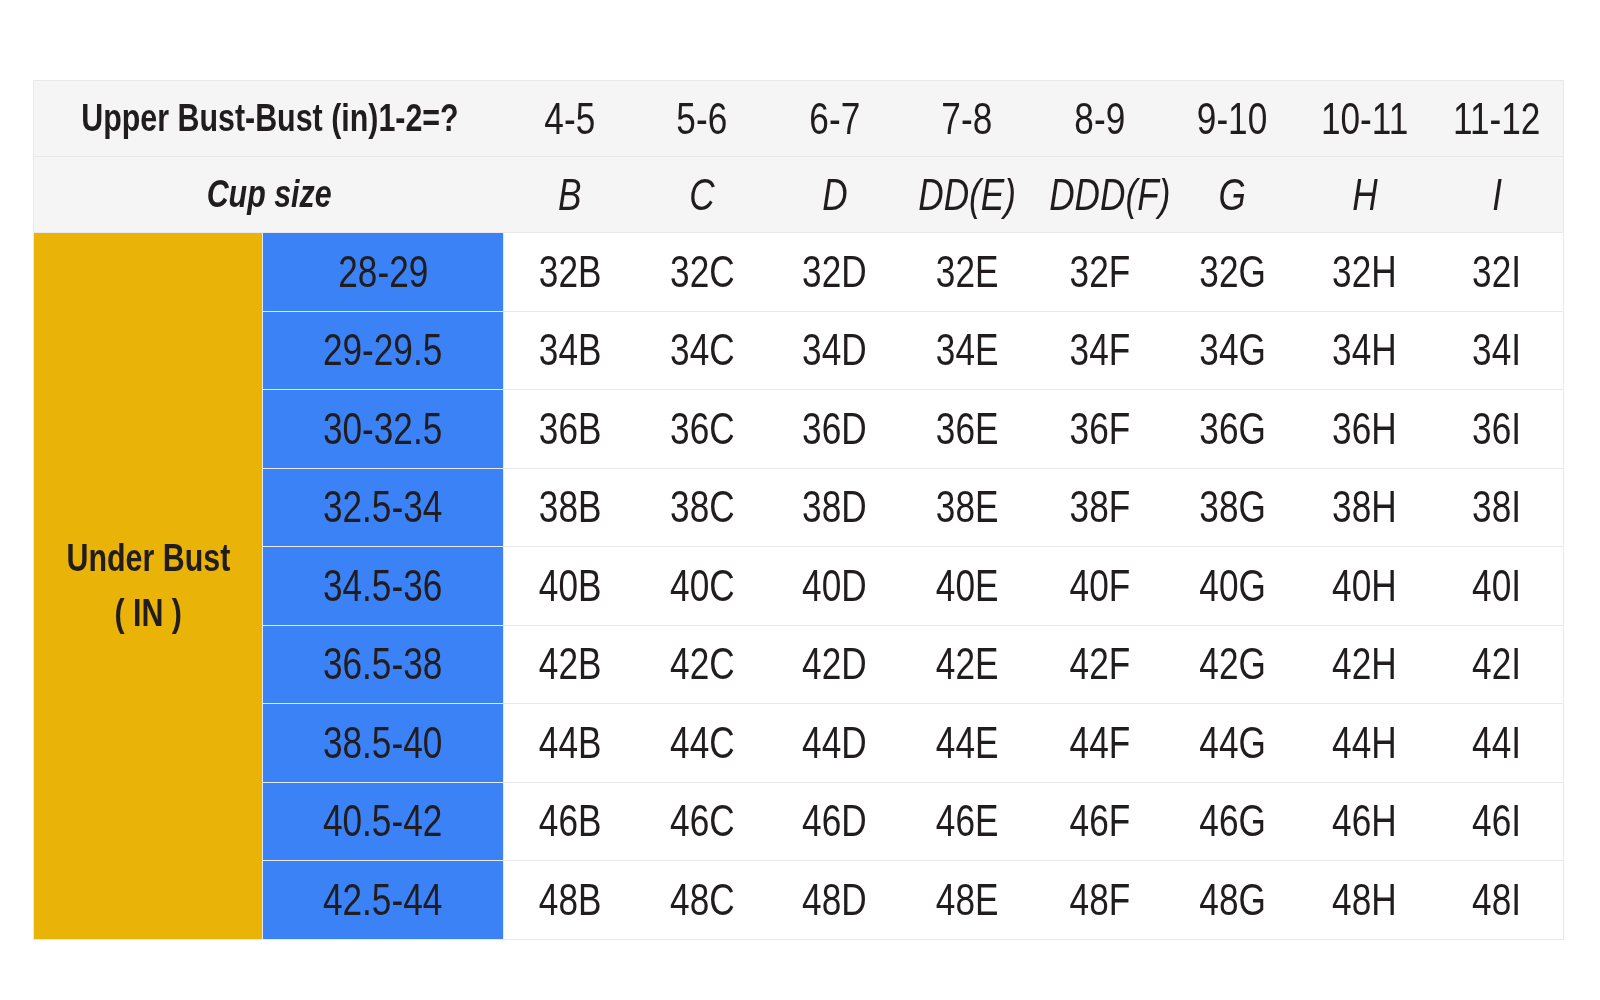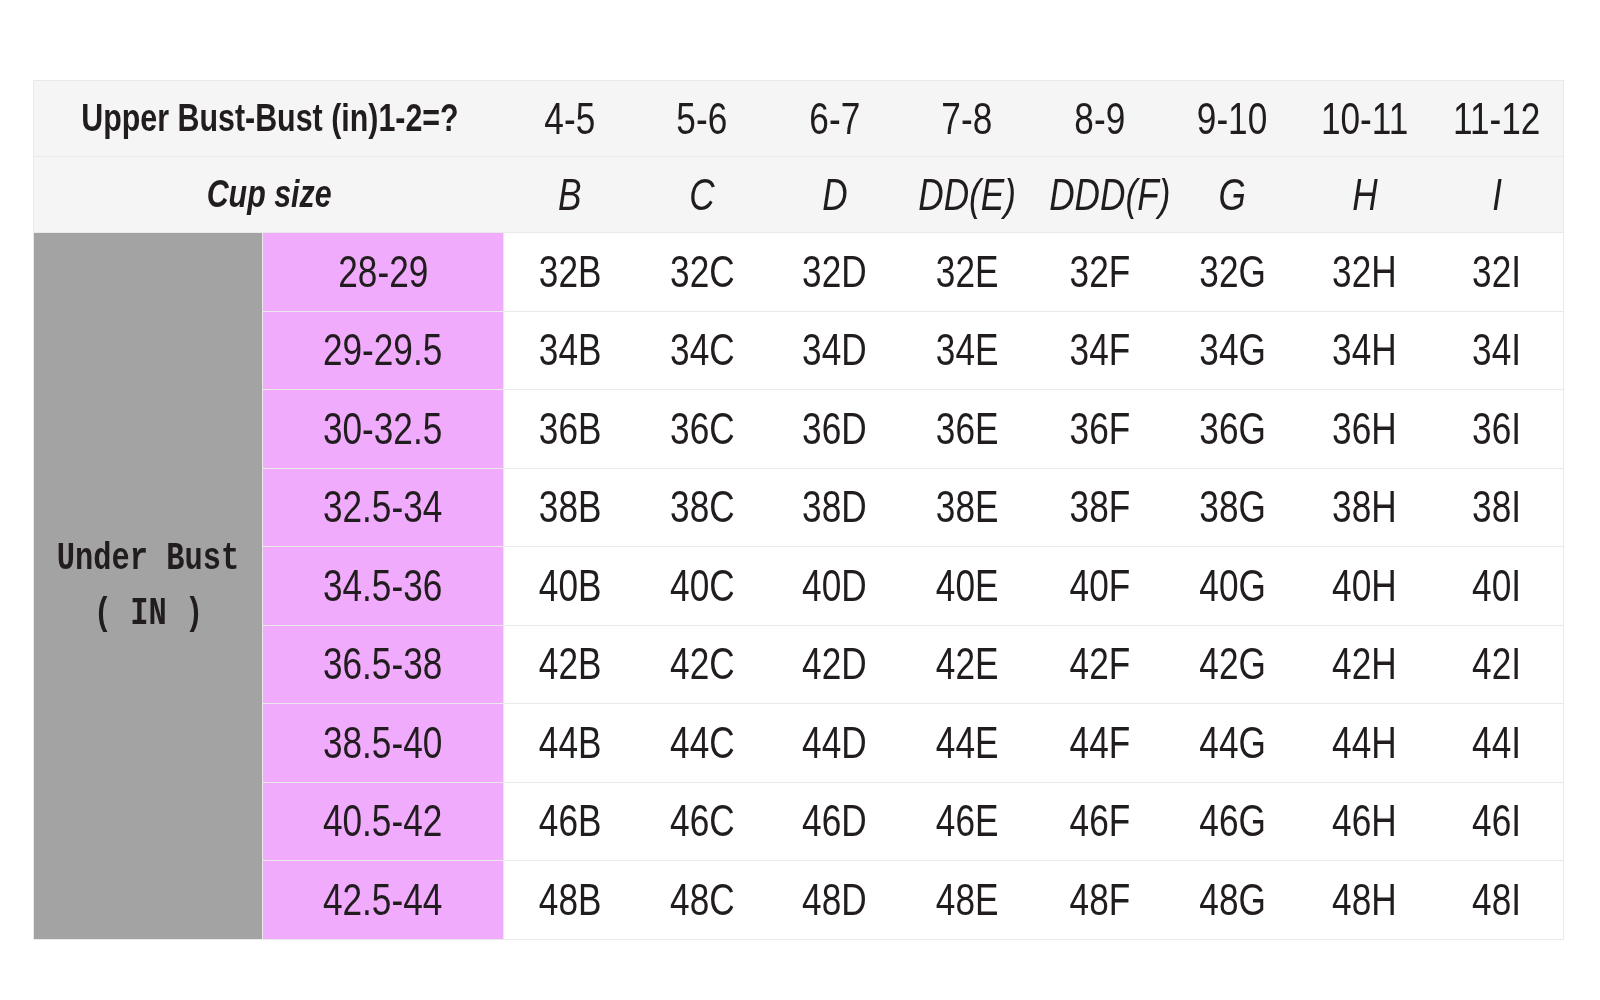--- a/index.html
+++ b/index.html
@@ -20,22 +20,22 @@
     width: 1530px;
     border: 1px solid #e9e9e9;
   }
   th, td { vertical-align: middle; text-align: center; padding: 0; }
 
   tr.hrow  { height: 76px; }
   tr.data  { height: 78.5px; }
 
   
   tr.hrow th      { background: #f5f5f5; font-weight: normal; }
-  td.side         { background: #a3a3a3; font-family: Liberation Mono, monospace; }
-  td.rowLabel     { background: #f0abfc; }
+  td.side         { background: #eab308; }
+  td.rowLabel     { background: #3b82f6; }
   td.size         { background: #ffffff; }
 
   
   tr.cupRow th    { border-top: 1px solid #e9e9e9; font-style: italic; }
   tr.data td      { border-top: 1px solid #e9e9e9; }
   td.side         { border-right: 1px solid #e9e9e9; }
   td.rowLabel     { border-right: 1px solid #e9e9e9; }
 
   
   .t {

